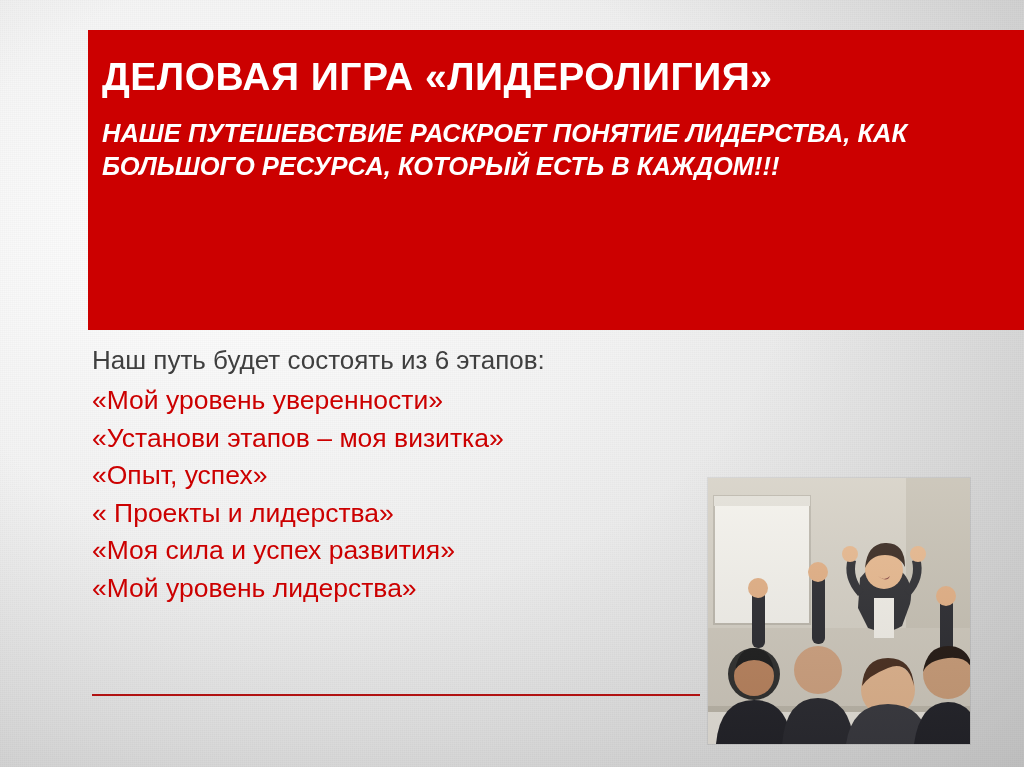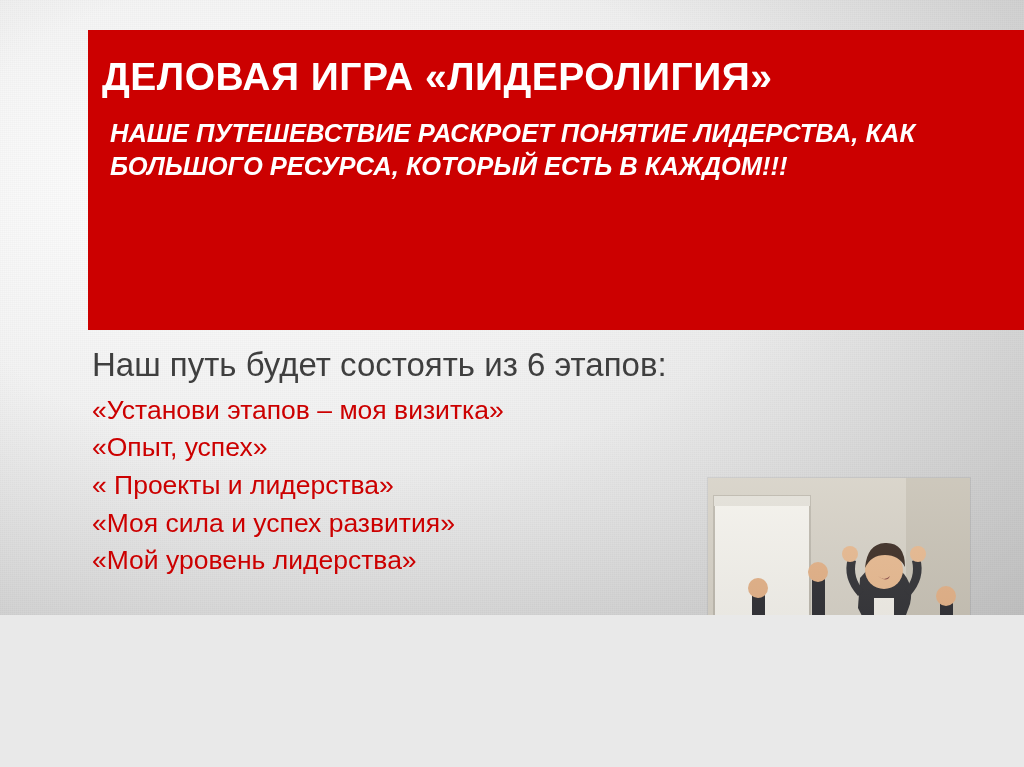--- a/index.html
+++ b/index.html
@@ -9,21 +9,21 @@
   body {
     width: 1024px;
     height: 767px;
     overflow: hidden;
     font-family: "Liberation Sans", sans-serif;
     background: #e9e9e9;
   }
   .slide {
     position: relative;
     width: 1024px;
-    height: 615px;
+    height: 767px;
     background:
       radial-gradient(ellipse at 22% 30%, #ffffff 0%, #f2f2f2 38%, #e2e2e2 70%, #d2d2d2 100%);
     overflow: hidden;
   }
   
   .grain {
     position: absolute;
     inset: 0;
     pointer-events: none;
     opacity: .55;
@@ -56,33 +56,33 @@
     line-height: 1.1;
     margin: 0 0 14px 0;
     white-space: nowrap;
   }
   .subtitle-text {
     color: #ffffff;
     font-size: 25.5px;
     font-style: italic;
     font-weight: bold;
     line-height: 1.3;
-    margin: 18px 0 0 8px;
+    margin: 18px 0 0 0;
     width: 810px;
   }
 
   .body-block {
     position: absolute;
     left: 92px;
     top: 342px;
     width: 610px;
   }
   .lead-line {
     color: #3f3f3f;
-    font-size: 33px;
+    font-size: 26px;
     line-height: 1.42;
     margin: 0 0 3px 0;
   }
   .list {
     list-style: none;
     margin: 0;
     padding: 0;
   }
   .list li {
     color: #cc0000;
@@ -120,20 +120,21 @@
   <div class="vignette"></div>
 
   <div class="title-banner">
     <h1 class="title-text">ДЕЛОВАЯ ИГРА «ЛИДЕРОЛИГИЯ»</h1>
     <p class="subtitle-text"> НАШЕ ПУТЕШЕВСТВИЕ РАСКРОЕТ ПОНЯТИЕ ЛИДЕРСТВА, КАК БОЛЬШОГО РЕСУРСА, КОТОРЫЙ ЕСТЬ В КАЖДОМ!!!</p>
   </div>
 
   <div class="body-block">
     <p class="lead-line">Наш путь будет состоять из 6 этапов:</p>
     <ul class="list">
+      <li>«Мой уровень уверенности»</li>
       <li>«Установи этапов – моя визитка»</li>
       <li>«Опыт, успех»</li>
       <li>« Проекты и лидерства»</li>
       <li>«Моя сила и успех развития»</li>
       <li>«Мой уровень лидерства»</li>
     </ul>
   </div>
 
   <div class="rule"></div>
 

